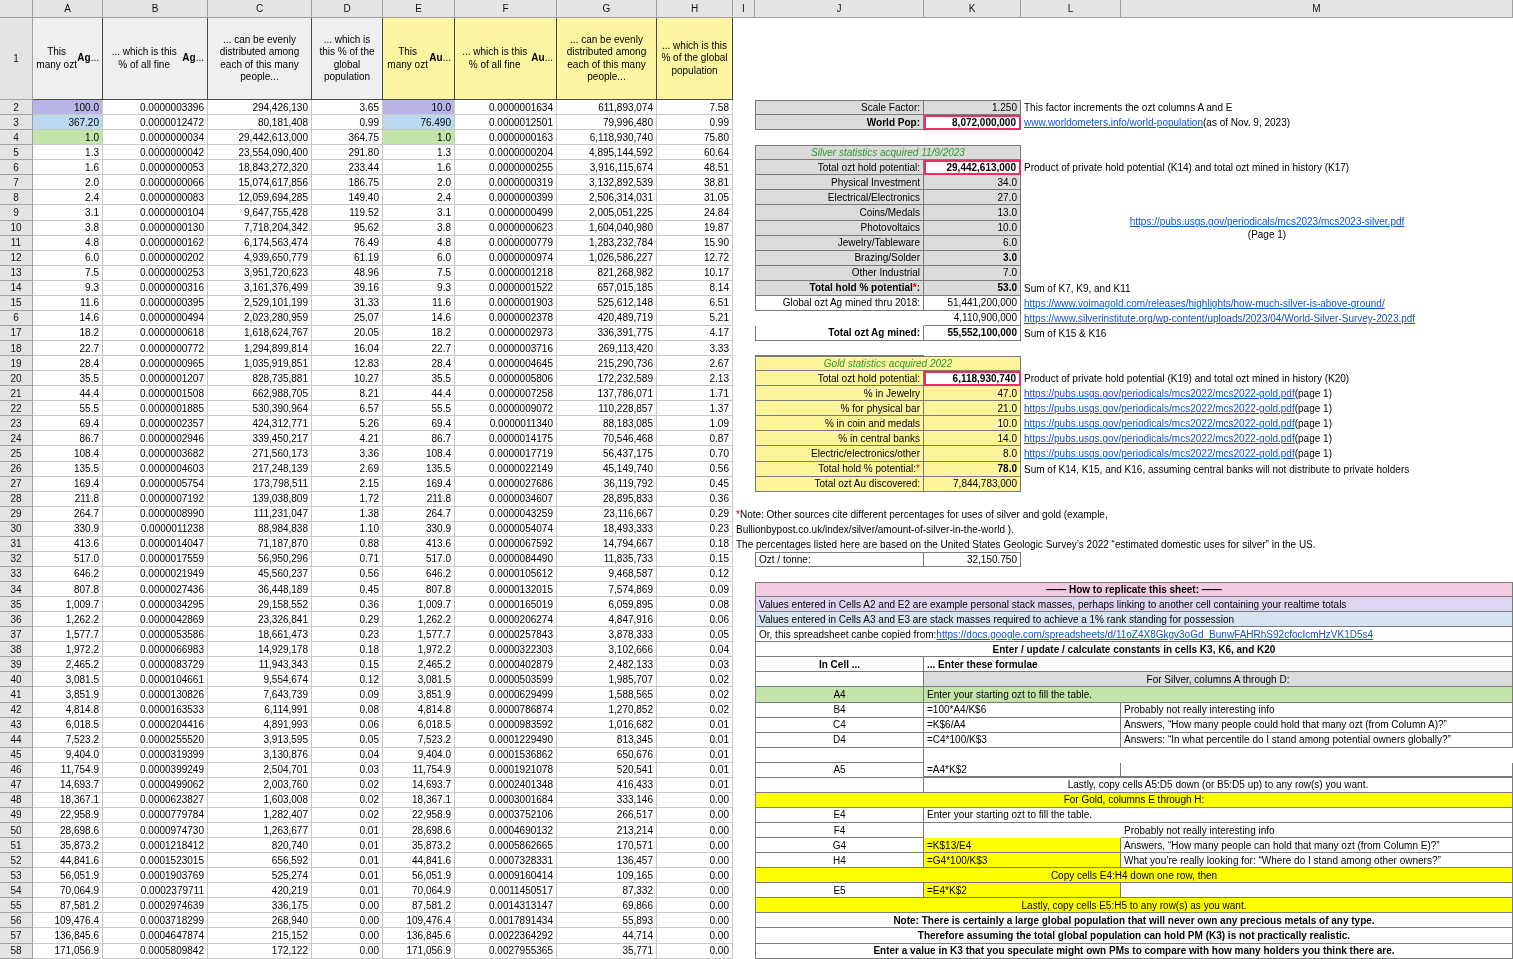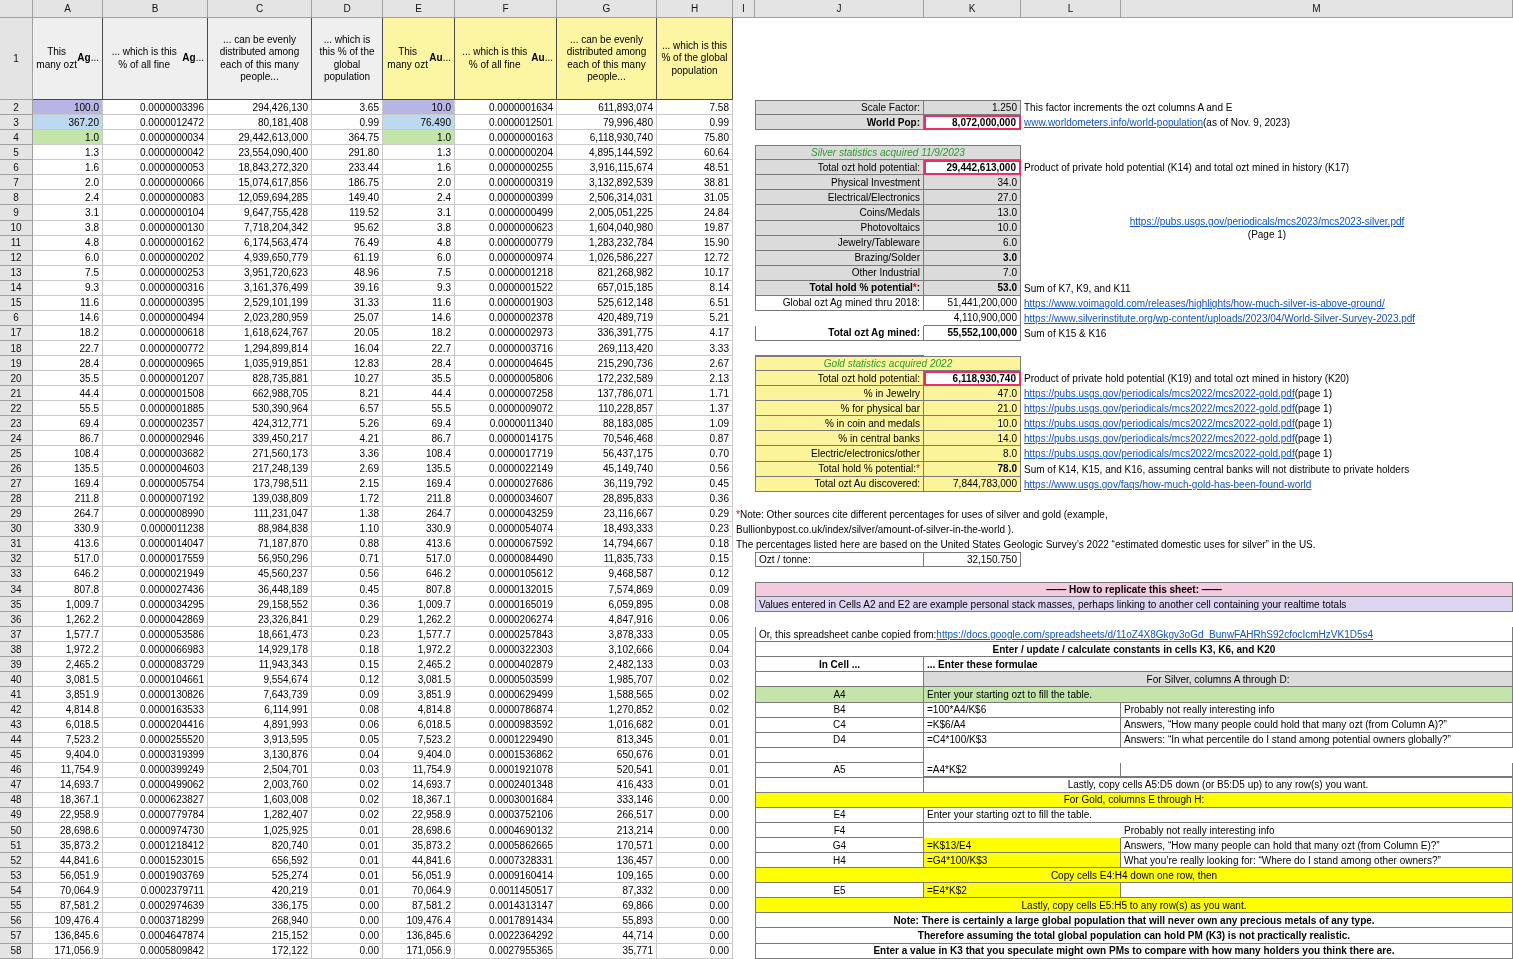--- a/index.html
+++ b/index.html
@@ -526,21 +526,21 @@
     <div class="c num grid" style="grid-area: 50 / 2;">22,958.9</div>
     <div class="c num grid" style="grid-area: 50 / 3;">0.0000779784</div>
     <div class="c num grid" style="grid-area: 50 / 4;">1,282,407</div>
     <div class="c num grid" style="grid-area: 50 / 5;">0.02</div>
     <div class="c num grid" style="grid-area: 50 / 6;">22,958.9</div>
     <div class="c num grid" style="grid-area: 50 / 7;">0.0003752106</div>
     <div class="c num grid" style="grid-area: 50 / 8;">266,517</div>
     <div class="c num grid" style="grid-area: 50 / 9;">0.00</div>
     <div class="c num grid" style="grid-area: 51 / 2;">28,698.6</div>
     <div class="c num grid" style="grid-area: 51 / 3;">0.0000974730</div>
-    <div class="c num grid" style="grid-area: 51 / 4;">1,025,925</div>
+    <div class="c num grid" style="grid-area: 51 / 4;">1,263,677</div>
     <div class="c num grid" style="grid-area: 51 / 5;">0.01</div>
     <div class="c num grid" style="grid-area: 51 / 6;">28,698.6</div>
     <div class="c num grid" style="grid-area: 51 / 7;">0.0004690132</div>
     <div class="c num grid" style="grid-area: 51 / 8;">213,214</div>
     <div class="c num grid" style="grid-area: 51 / 9;">0.00</div>
     <div class="c num grid" style="grid-area: 52 / 2;">35,873.2</div>
     <div class="c num grid" style="grid-area: 52 / 3;">0.0001218412</div>
     <div class="c num grid" style="grid-area: 52 / 4;">820,740</div>
     <div class="c num grid" style="grid-area: 52 / 5;">0.01</div>
     <div class="c num grid" style="grid-area: 52 / 6;">35,873.2</div>
@@ -689,33 +689,31 @@
       <span class=""> (page 1)</span>
     </div>
     <div class="c num bg-py bd bdl" style="grid-area: 27 / 11;">
       <span class="">Total hold % potential: </span>
       <span class="fg-red">*</span>
     </div>
     <div class="c num bg-py bold bd" style="grid-area: 27 / 12;">78.0</div>
     <div class="c ov" style="grid-area: 27 / 13 / auto / span 2;">Sum of K14, K15, and K16, assuming central banks will not distribute to private holders</div>
     <div class="c num bg-py bd bdl" style="grid-area: 28 / 11;">Total ozt Au discovered:</div>
     <div class="c num bg-py bd" style="grid-area: 28 / 12;">7,844,783,000</div>
-    <div class="c ov" style="grid-area: 28 / 13 / auto / span 2;">
-      <span class="link">https://www.usgs.gov/faqs/how-much-gold-has-been-found-world</span>
-    </div>
     <div class="c ov" style="grid-area: 30 / 10 / auto / span 5;">
       <span class="fg-red">* </span>
       <span class="">Note: Other sources cite different percentages for uses of silver and gold (example,</span>
     </div>
     <div class="c ov" style="grid-area: 31 / 10 / auto / span 5;">Bullionbypost.co.uk/index/silver/amount-of-silver-in-the-world ).</div>
     <div class="c ov" style="grid-area: 32 / 10 / auto / span 5;">The percentages listed here are based on the United States Geologic Survey’s 2022 “estimated domestic uses for silver” in the US.</div>
     <div class="c bd bdt bdl" style="grid-area: 33 / 11;">Ozt / tonne:</div>
     <div class="c num bd bdt" style="grid-area: 33 / 12;">32,150.750</div>
     <div class="c ctr bg-pink bold bd bdt bdl" style="grid-area: 35 / 11 / auto / span 4;">—— How to replicate this sheet: ——</div>
     <div class="c bg-lav bd bdl" style="grid-area: 36 / 11 / auto / span 4;">Values entered in Cells A2 and E2 are example personal stack masses, perhaps linking to another cell containing your realtime totals</div>
+    <div class="c bg-blu bd bdl" style="grid-area: 37 / 11 / auto / span 4;">Values entered in Cells A3 and E3 are stack masses required to achieve a 1% rank standing for possession</div>
     <div class="c bd bdl" style="grid-area: 38 / 11 / auto / span 4;">
       <span class="">Or, this spreadsheet canbe copied from: </span>
       <span class="link">https://docs.google.com/spreadsheets/d/11oZ4X8Gkgv3oGd_BunwFAHRhS92cfocIcmHzVK1D5s4</span>
     </div>
     <div class="c ctr bold bd bdl" style="grid-area: 39 / 11 / auto / span 4;">Enter / update / calculate constants in cells K3, K6, and K20</div>
     <div class="c ctr bold bd bdl" style="grid-area: 40 / 11;">In Cell ...</div>
     <div class="c bold bd" style="grid-area: 40 / 12 / auto / span 3;">... Enter these formulae</div>
     <div class="c bd bdl" style="grid-area: 41 / 11;"></div>
     <div class="c ctr bg-gray bd" style="grid-area: 41 / 12 / auto / span 3;">For Silver, columns A through D:</div>
     <div class="c ctr bg-grn bd bdl" style="grid-area: 42 / 11;">A4</div>

